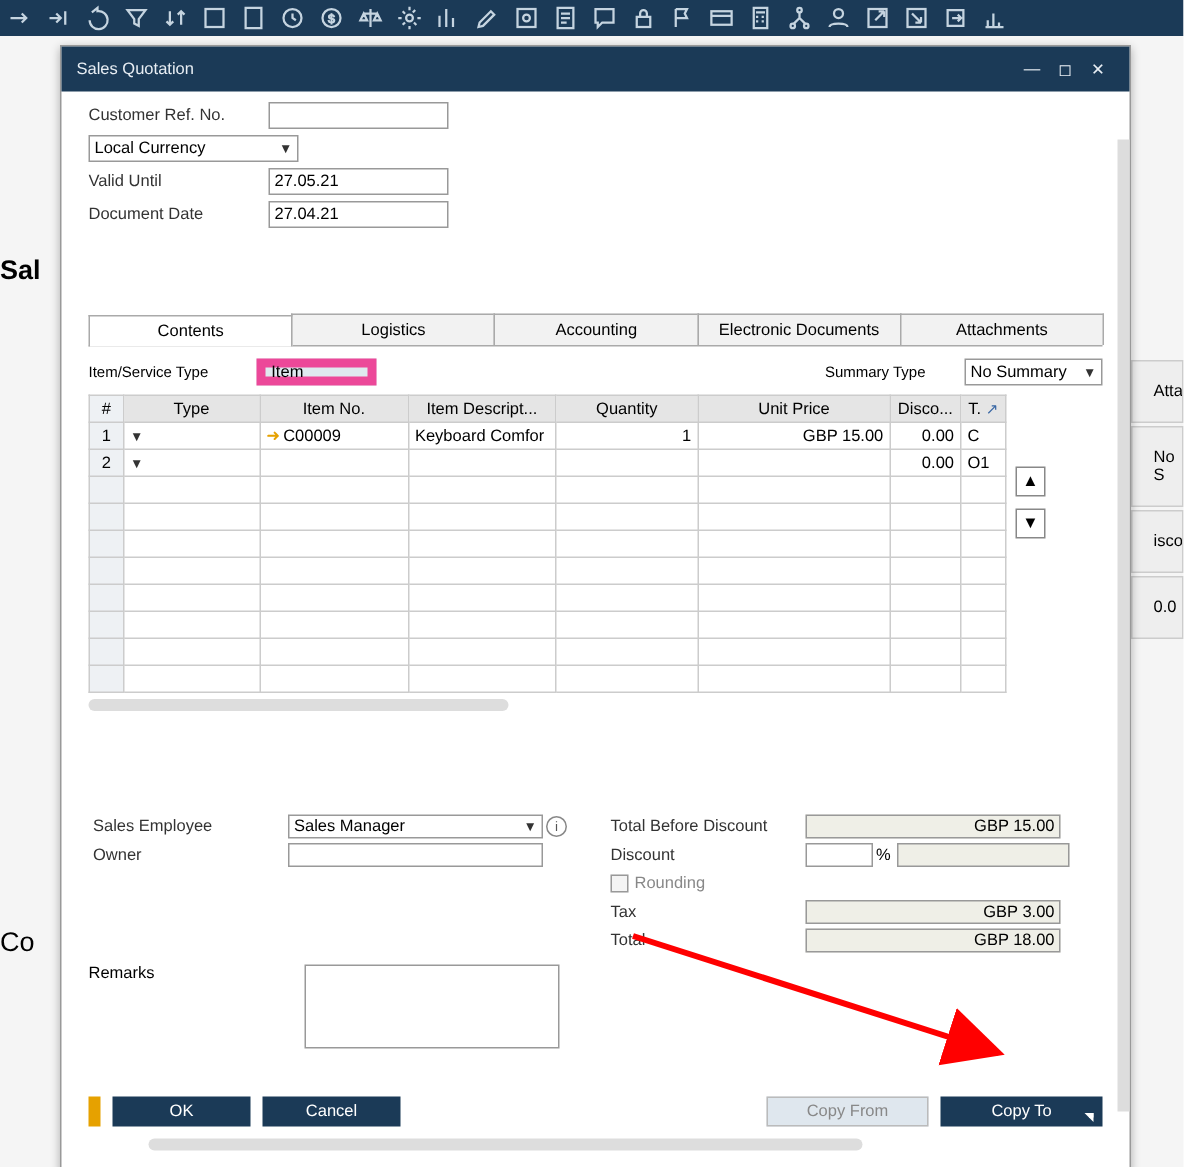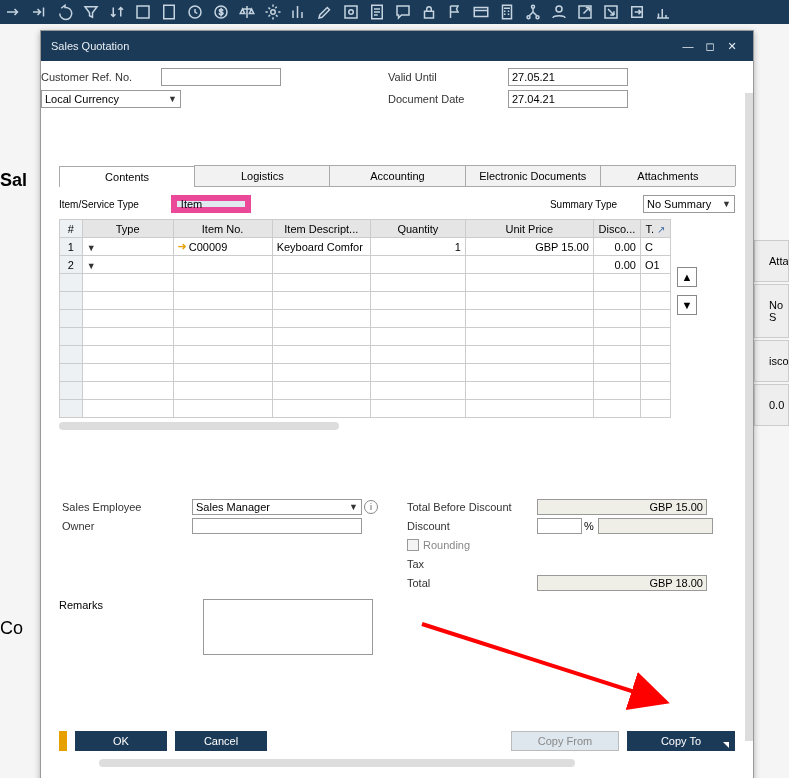--- a/index.html
+++ b/index.html
@@ -8,21 +8,21 @@
   .bg-sidebar-left2 { position:absolute; left:0; top:618px; width:24px; color:#000; font-size:18px; font-weight:normal; }
   .bg-right-panel { position:absolute; right:0; top:240px; width:35px; }
   .bg-right-label { font-size:11px; padding:14px; background:#eee; border:1px solid #ccc; margin-bottom:2px; overflow:hidden; }
   .toolbar-top { position:absolute; top:0; left:0; right:0; height:24px; background:#1b3a57; display:flex; align-items:center; padding:0 4px; gap:8px; }
   .tb-icon { width:18px; height:18px; fill:#c5d4e0; stroke:#c5d4e0; }
 
   .dialog { position:absolute; left:40px; top:30px; width:714px; height:752px; background:#fff; border:1px solid #999; display:flex; flex-direction:column; box-shadow:0 2px 6px rgba(0,0,0,.3); }
   .titlebar { background:#1b3a57; color:#e8eef4; height:30px; display:flex; align-items:center; padding:0 10px; font-size:15px; font-weight:normal; }
   .titlebar-spacer { flex:1; }
   .titlebar-btn { width:22px; height:22px; display:flex; align-items:center; justify-content:center; color:#e8eef4; cursor:pointer; }
-  .headerform { padding:6px 18px 0 0; display:flex; }
+  .headerform { padding:6px 18px 0 18px; display:flex;flex-direction:column; }
   .hf-left, .hf-right { flex:1; }
   .hf-row { display:flex; align-items:center; height:20px; margin-bottom:2px; }
   .hf-label { width:120px; color:#333; font-size:11px; overflow:hidden; white-space:nowrap; }
   .hf-field { border:1px solid #999; background:#fff; height:18px; width:120px; padding:0 3px; display:flex; align-items:center; font-size:11px; }
   .hf-field.ro { background:#fff; }
   .hf-select-arrow { margin-left:auto; font-size:9px; color:#333; }
 
   .tabstrip { margin:54px 18px 0 18px; display:flex; border-bottom:1px solid #aaa; }
   .tab { flex:1; text-align:center; padding:4px 0; border:1px solid #aaa; border-bottom:none; background:#f2f2f2; margin-right:-1px; font-size:11px; cursor:pointer; }
   .tab.active { background:#fff; position:relative; top:1px; }
@@ -405,20 +405,21 @@
         <div class="mf-field ro mf-val-right" style="width:115px;margin-left:4px"></div>
       </div>
       <div class="mf-row">
         <span class="chk"></span>
         <span style="color:#888">Rounding</span>
         <span class="spacer"></span>
         <div class="mf-field ro mf-val-right" style="width:170px;visibility:hidden"></div>
       </div>
       <div class="mf-row">
         <div class="mf-label">Tax</div>
+        <div class="mf-field ro mf-val-right">GBP 3.00</div>
       </div>
       <div class="mf-row">
         <div class="mf-label">Total</div>
         <div class="mf-field ro mf-val-right">GBP 18.00</div>
       </div>
     </div>
   </div>
 
   <div class="remarks-row">
     <div style="width:130px">Remarks</div>

